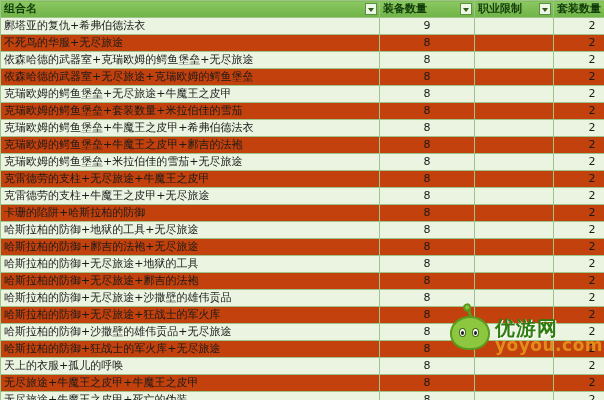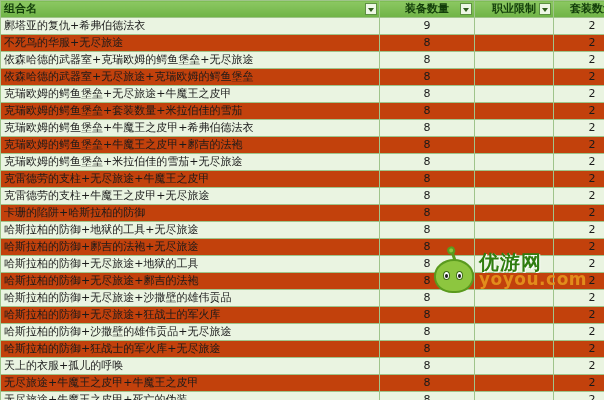--- a/index.html
+++ b/index.html
@@ -9,21 +9,21 @@
   body {
     width: 604px;
     height: 400px;
     background: #ffffff;
     font-family: "DejaVu Sans", "Liberation Sans", sans-serif;
     overflow: hidden;
   }
   .sheet {
     position: relative;
     width: 604px;
-    height: 307px;
+    height: 356px;
     background: #e9f3e0;
     box-sizing: border-box;
   }
   table.grid {
     border-collapse: collapse;
     width: 604px;
     table-layout: fixed;
     font-size: 11px;
     color: #1a1a1a;
   }
@@ -39,21 +39,21 @@
     background: #7bbf54;
     background: linear-gradient(#8cc862, #6fb346);
     color: #123d0a;
     font-weight: bold;
     font-size: 11px;
     text-align: left;
     position: relative;
     padding-right: 16px;
   }
   thead th.num {
-    text-align: center;
+    text-align: left;
   }
   .filter-btn {
     position: absolute;
     right: 2px;
     top: 2px;
     width: 12px;
     height: 12px;
     background: #eef7e6;
     border: 1px solid #5d8f43;
     box-sizing: border-box;
@@ -93,26 +93,26 @@
     text-align: center;
   }
   th.c-name { width: 372px; }
   th.c-eq { width: 88px; }
   th.c-job { width: 72px; }
   th.c-set { width: 70px; }
 
   
   .watermark {
     position: absolute;
-    right: 22px;
+    right: 6px;
     bottom: 4px;
     width: 150px;
     height: 52px;
     display: flex;
-    align-items: flex-start;
+    align-items: flex-end;
     pointer-events: none;
   }
   .wm-mascot {
     position: relative;
     width: 44px;
     height: 44px;
     flex: 0 0 44px;
   }
   .wm-head {
     position: absolute;

